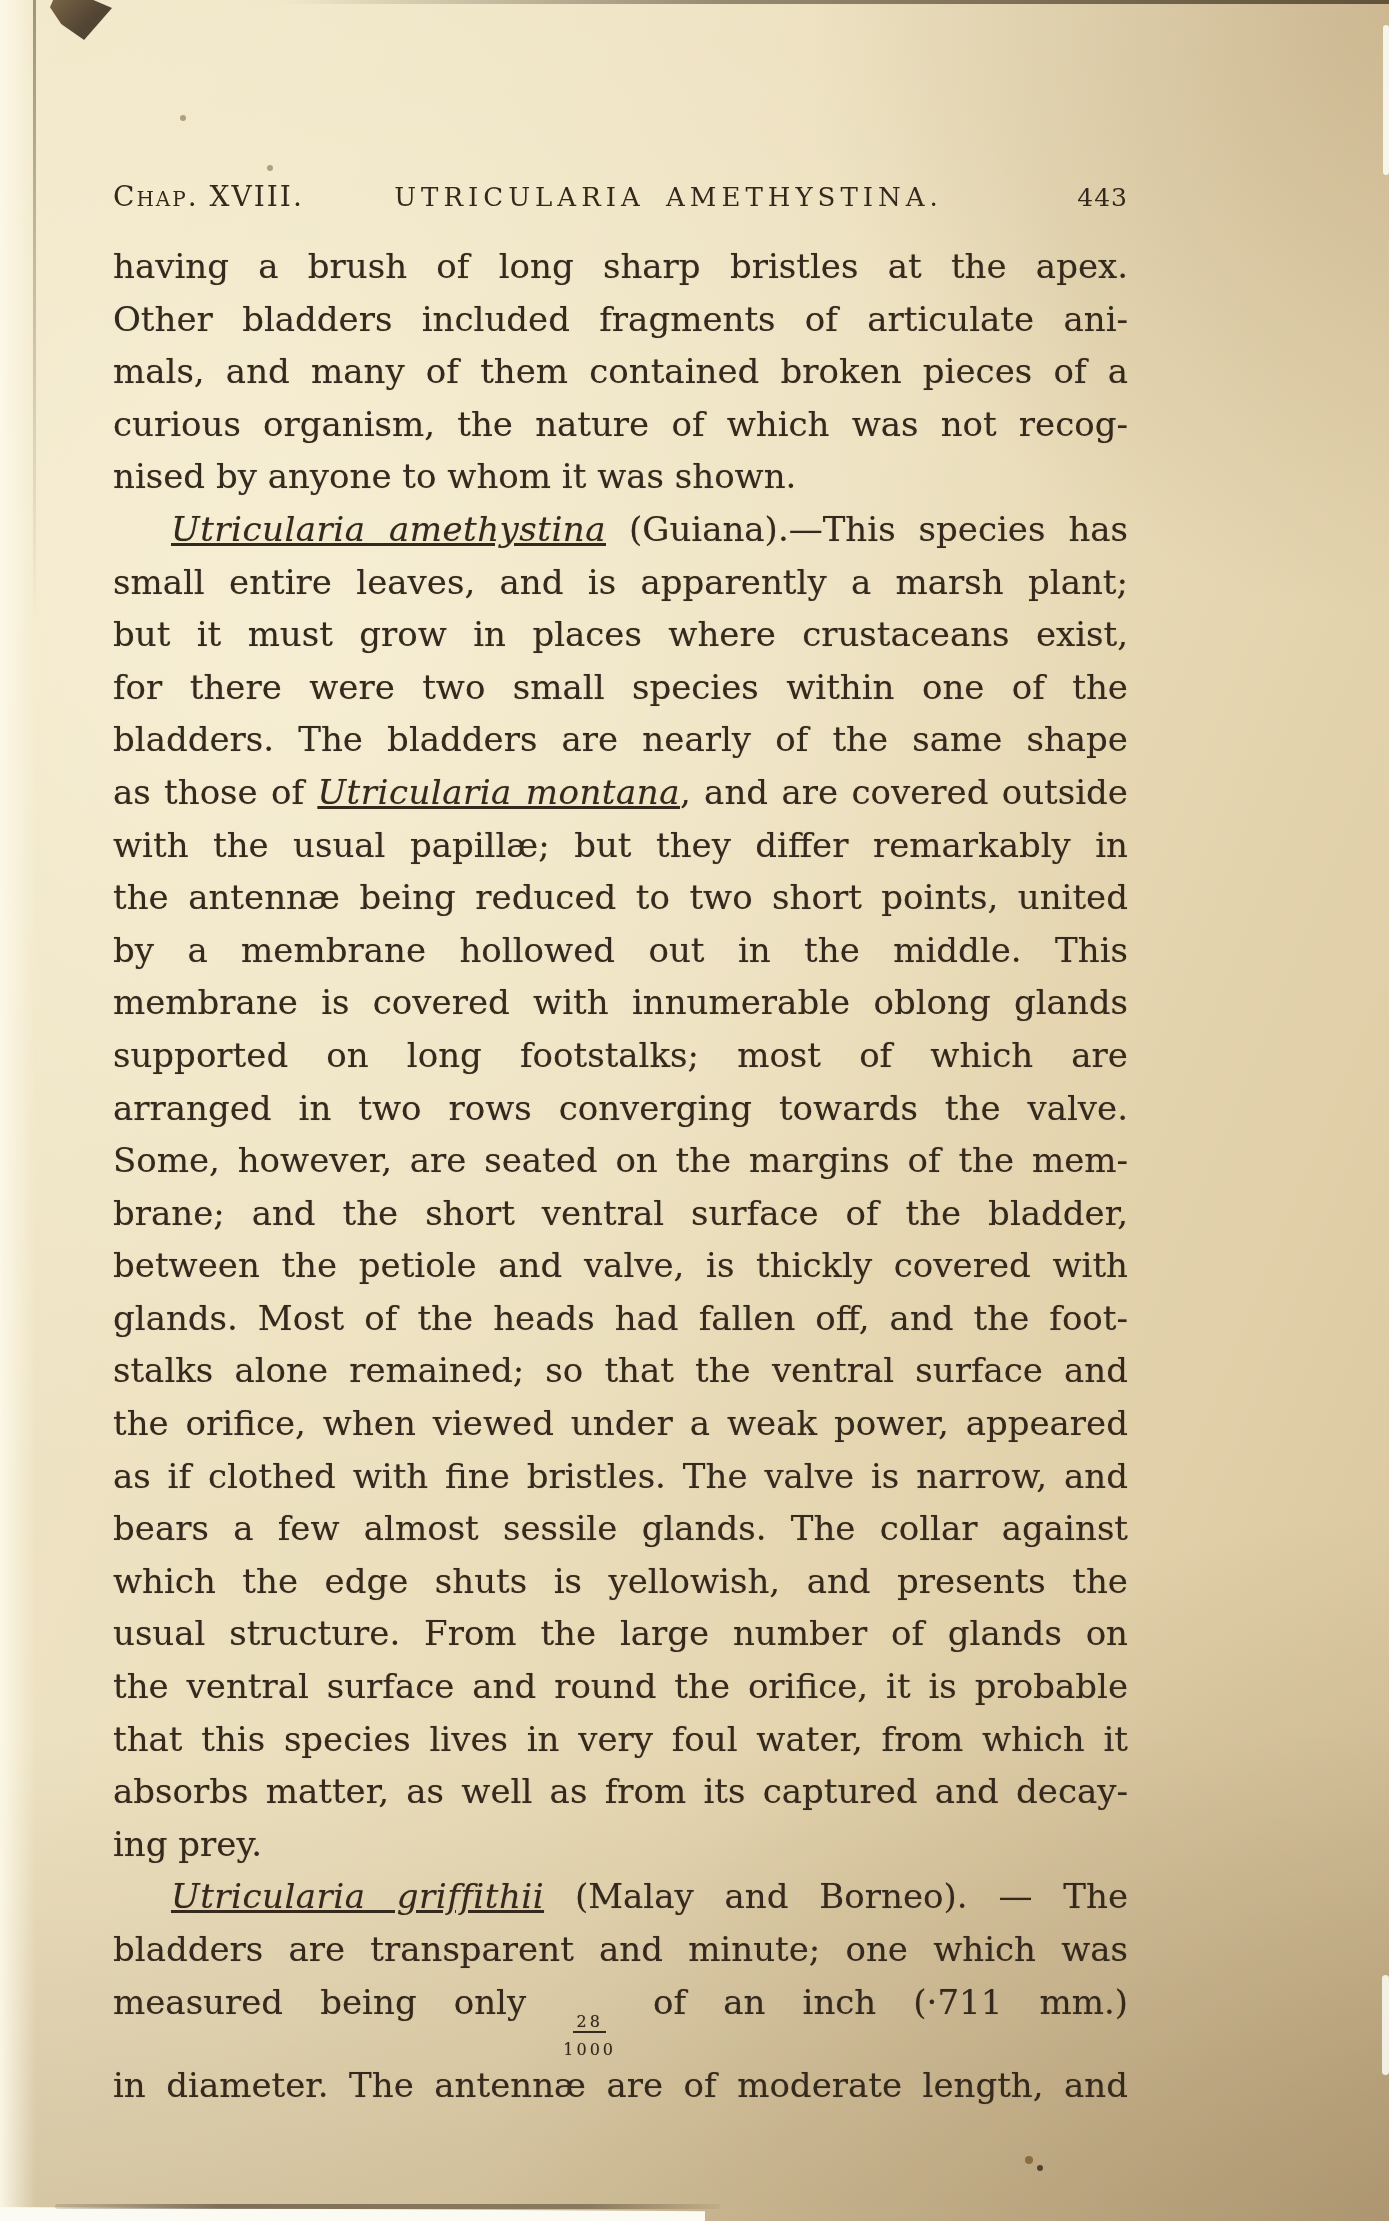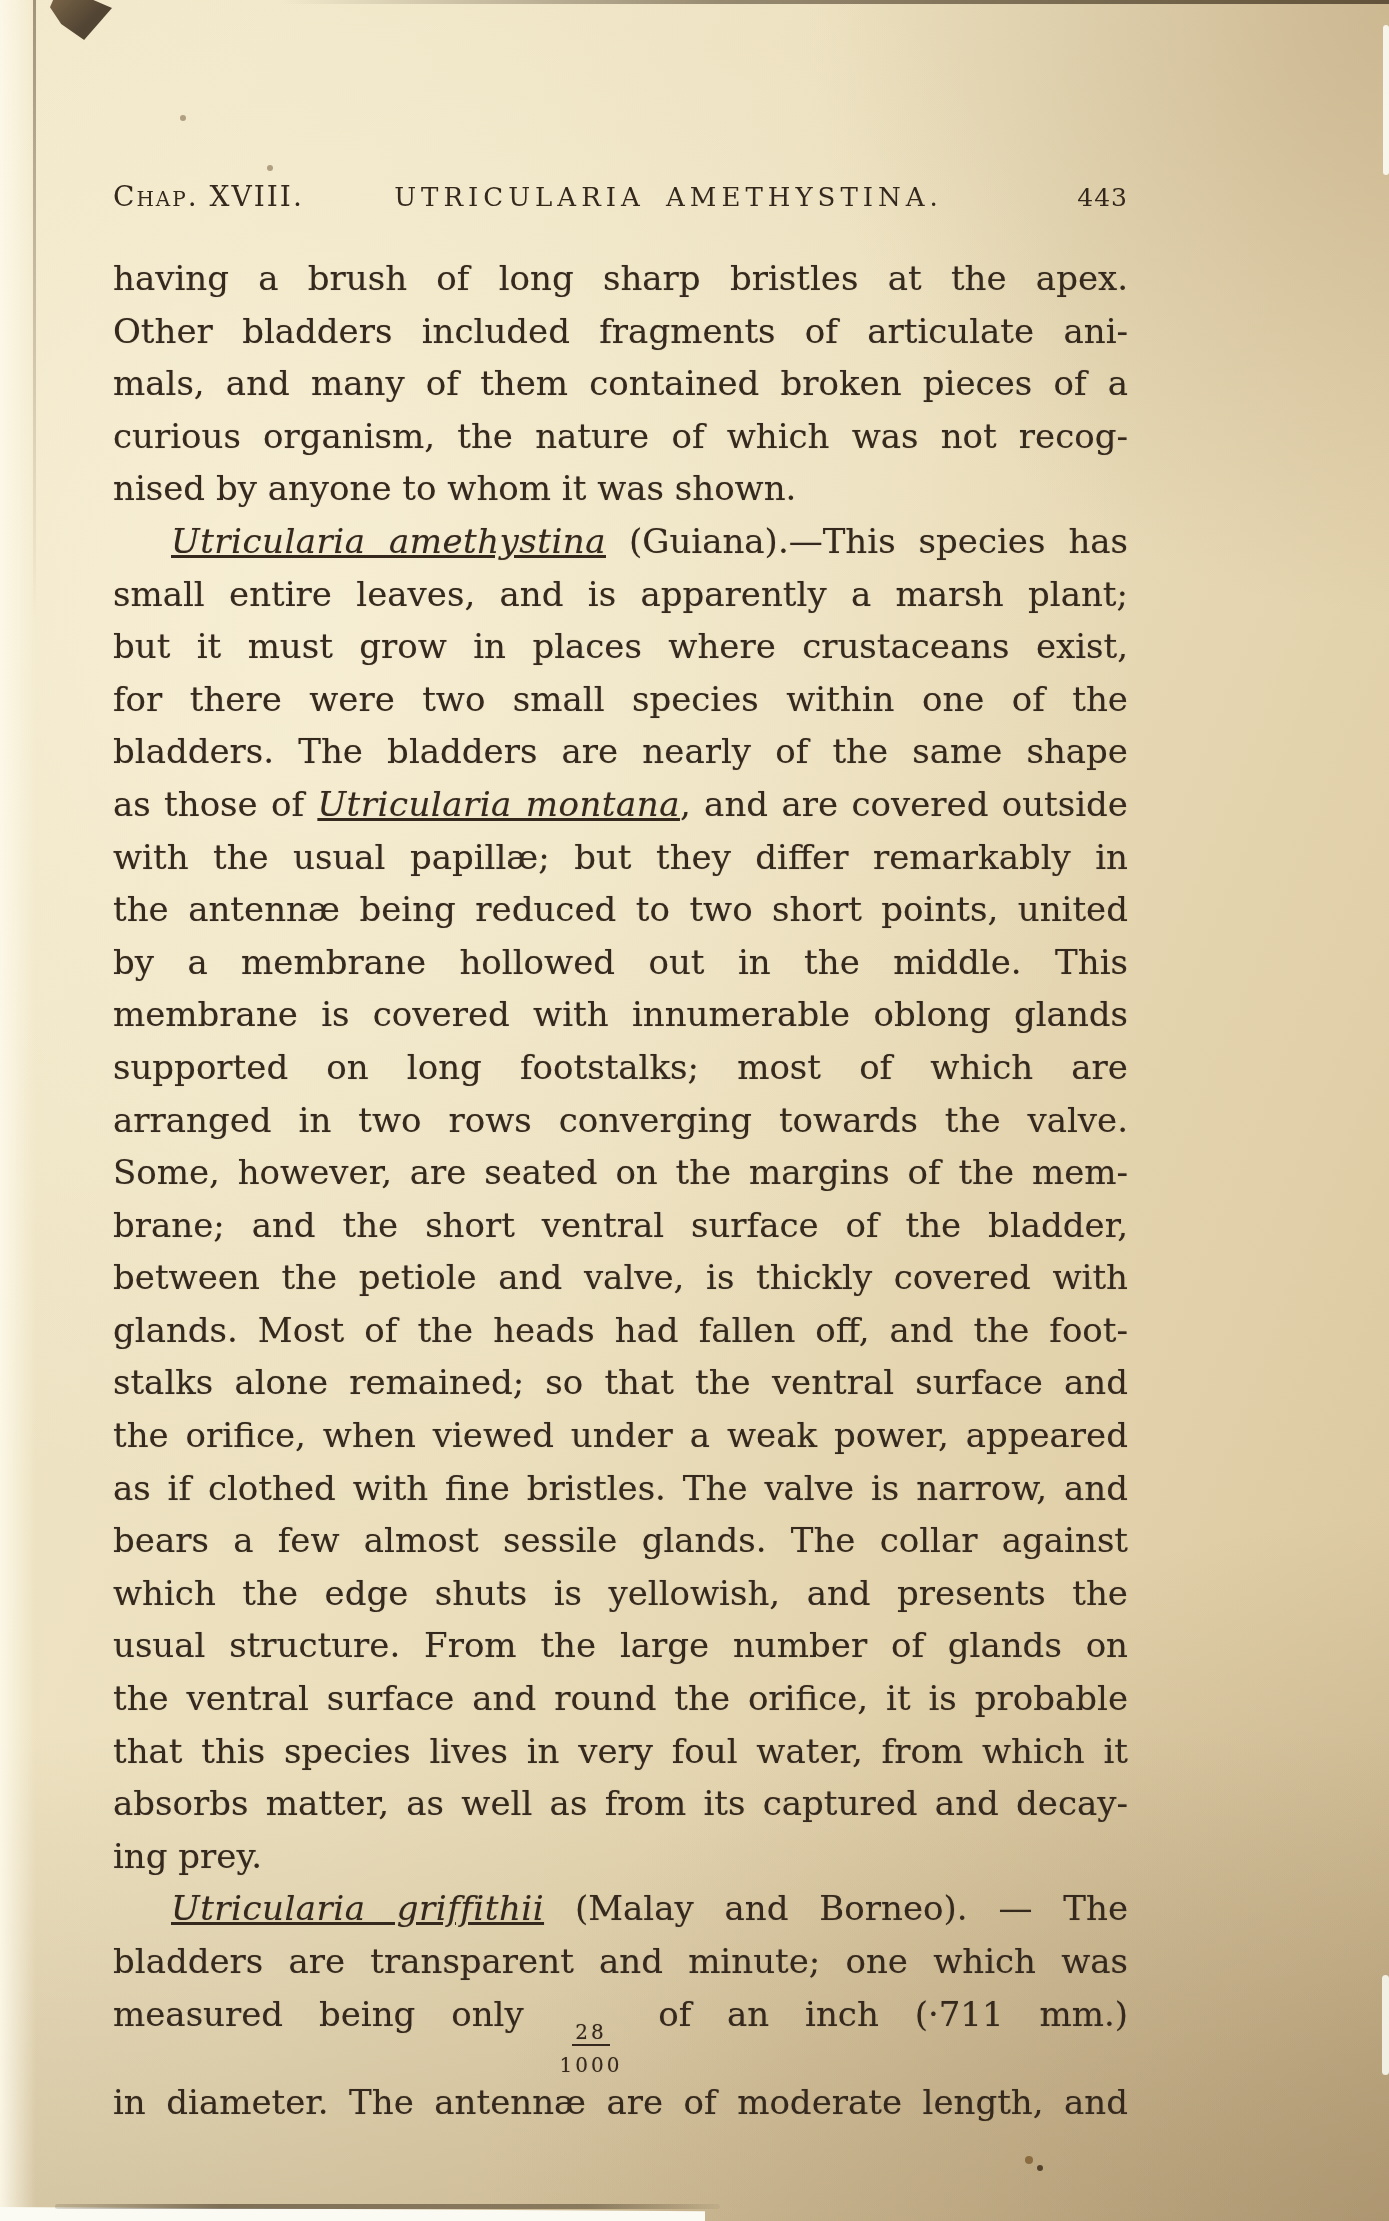--- a/index.html
+++ b/index.html
@@ -53,32 +53,32 @@
   .running-head{
     position:absolute;left:113px;top:180px;width:1015px;
     display:grid;grid-template-columns:1fr auto 1fr;align-items:baseline;
   }
   .chap{justify-self:start;font-variant:small-caps;font-size:28px;letter-spacing:2px;}
   .head-title{justify-self:center;transform:translateX(38px);font-size:26px;letter-spacing:5px;word-spacing:8px;margin-left:20px;}
   .pagenum{justify-self:end;font-size:25px;letter-spacing:1px;}
 
   
   .body-text{
-    position:absolute;left:113px;top:252px;width:1015px;
+    position:absolute;left:113px;top:240px;width:1015px;
     font-size:34px;line-height:52.6px;
     text-shadow:0 0 1px rgba(53,41,29,.35);
   }
   .line{text-align:justify;text-align-last:justify;}
   .line.noj{text-align-last:left;}
   .line.indent{text-indent:58px;}
   .seg.italic{font-style:italic;letter-spacing:.5px;text-decoration:underline;}
 
   
   .frac{display:inline-flex;flex-direction:column;align-items:center;
-    font-size:20px;line-height:1.05;vertical-align:-13px;letter-spacing:3px;}
+    font-size:16px;line-height:1.05;vertical-align:-13px;letter-spacing:3px;}
   .frac .num{border-bottom:2px solid currentColor;padding:0 3px 1px;}
   .frac .den{padding-top:9px;}
 </style>
 </head>
 <body>
 
 <div class="page">
   <div class="edge top-edge-line"></div>
   <div class="edge left-light-strip"></div>
   <div class="edge left-edge-line"></div>

